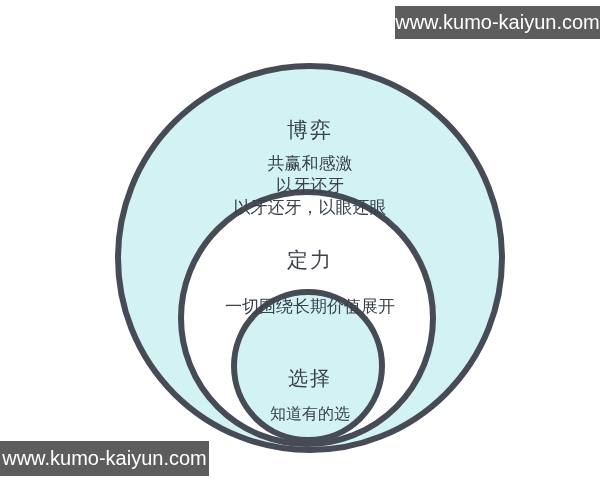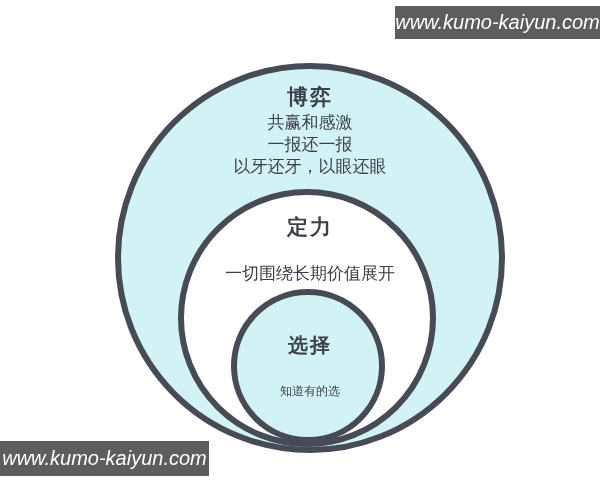--- a/index.html
+++ b/index.html
@@ -30,58 +30,57 @@
   .circle-middle { left: 178px; top: 189px; width: 258px; height: 258px; background: var(--ring-fill); }
   .circle-inner  { left: 231px; top: 289px; width: 154px; height: 154px; background: var(--fill); }
 
   .textblock {
     position: absolute;
     left: 110px; width: 400px;
     text-align: center;
     color: var(--text);
     z-index: 5;
   }
-  .tb-title { font-weight: bold; font-size: 21px; line-height: 26px; letter-spacing: 2px; }
-  .tb-lines { margin-top: 2px; font-size: 17px; line-height: 22px; }
+  .tb-title { font-weight: normal; font-size: 21px; line-height: 26px; letter-spacing: 2px; margin-top: 33px; }
+  .tb-lines { margin-top: 10px; font-size: 17px; line-height: 22px; }
 
   .block-boyi   { top: 84px; }
   .block-dingli { top: 214px; }
   .block-dingli .tb-lines { margin-top: 23px; }
   .block-xuanze { top: 333px; }
   .block-xuanze .tb-title { font-size: 20px; line-height: 25px; }
-  .block-xuanze .tb-lines { margin-top: 23px; font-size: 12px; line-height: 21px; }
+  .block-xuanze .tb-lines { margin-top: 12px; font-size: 16px; line-height: 21px; }
 
   .wm {
     position: absolute;
     background: var(--wm-bg);
     color: var(--wm-fg);
     font-family: "Liberation Sans", "DejaVu Sans", sans-serif;
     font-size: 20px;
     display: flex; align-items: center; justify-content: center;
     z-index: 10;
     white-space: nowrap;
-    font-style: italic;
   }
   .wm-top    { top: 6px;   right: 0; width: 205px; height: 33px; }
   .wm-bottom { top: 441px; left: 0;  width: 209px; height: 35px; }
 </style>
 </head>
 <body>
 
 <div class="stage">
 
   <div class="circle circle-outer"></div>
   <div class="circle circle-middle"></div>
   <div class="circle circle-inner"></div>
 
   <div class="textblock block-boyi">
     <div class="tb-title">博弈</div>
     <div class="tb-lines">
       <div>共赢和感激</div>
-      <div>一报还一报</div>
+      <div>以牙还牙</div>
       <div>以牙还牙，以眼还眼</div>
     </div>
   </div>
 
   <div class="textblock block-dingli">
     <div class="tb-title">定力</div>
     <div class="tb-lines">
       <div>一切围绕长期价值展开</div>
     </div>
   </div>

